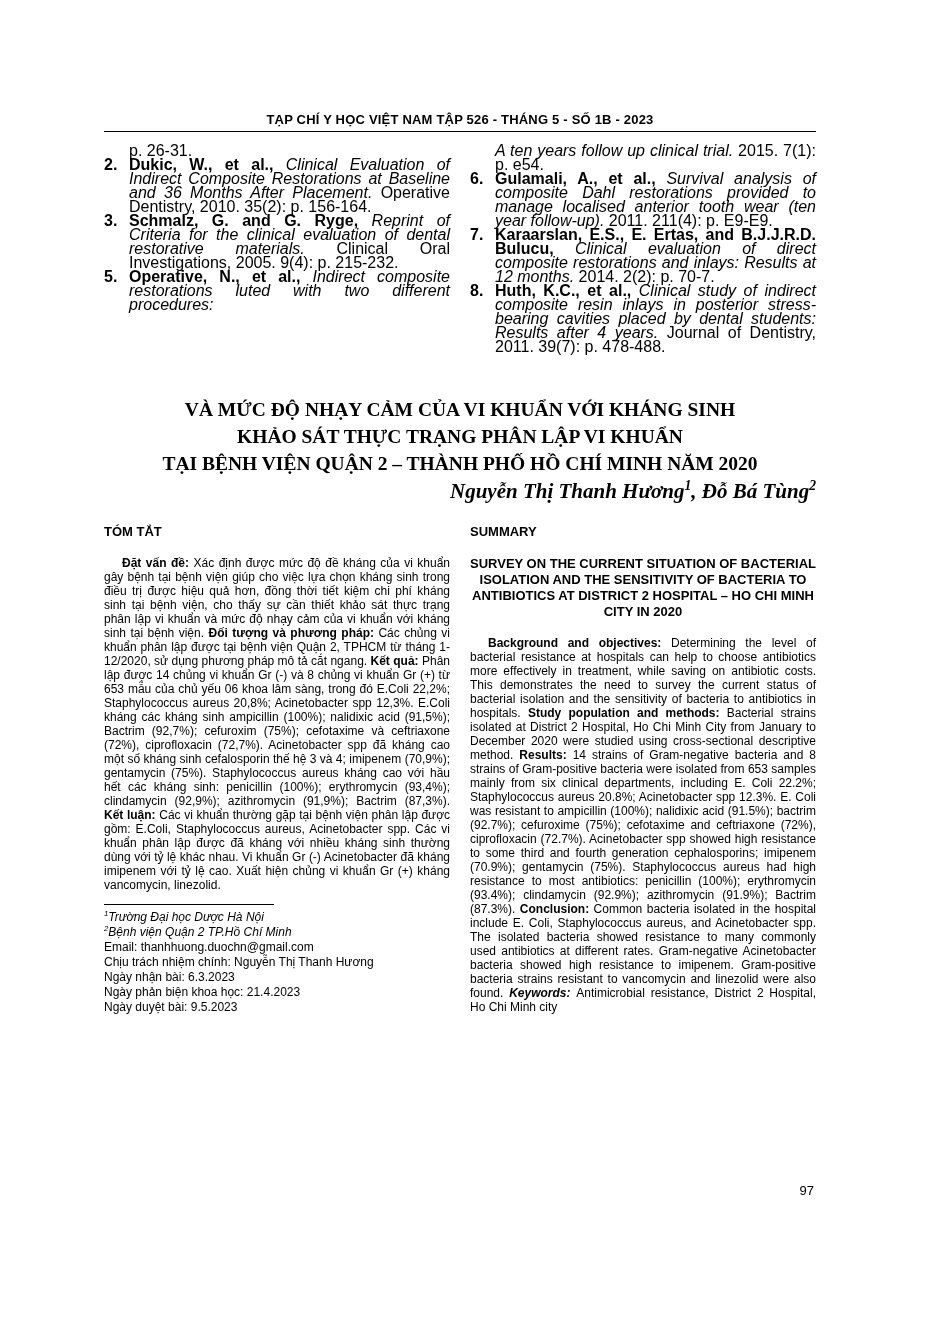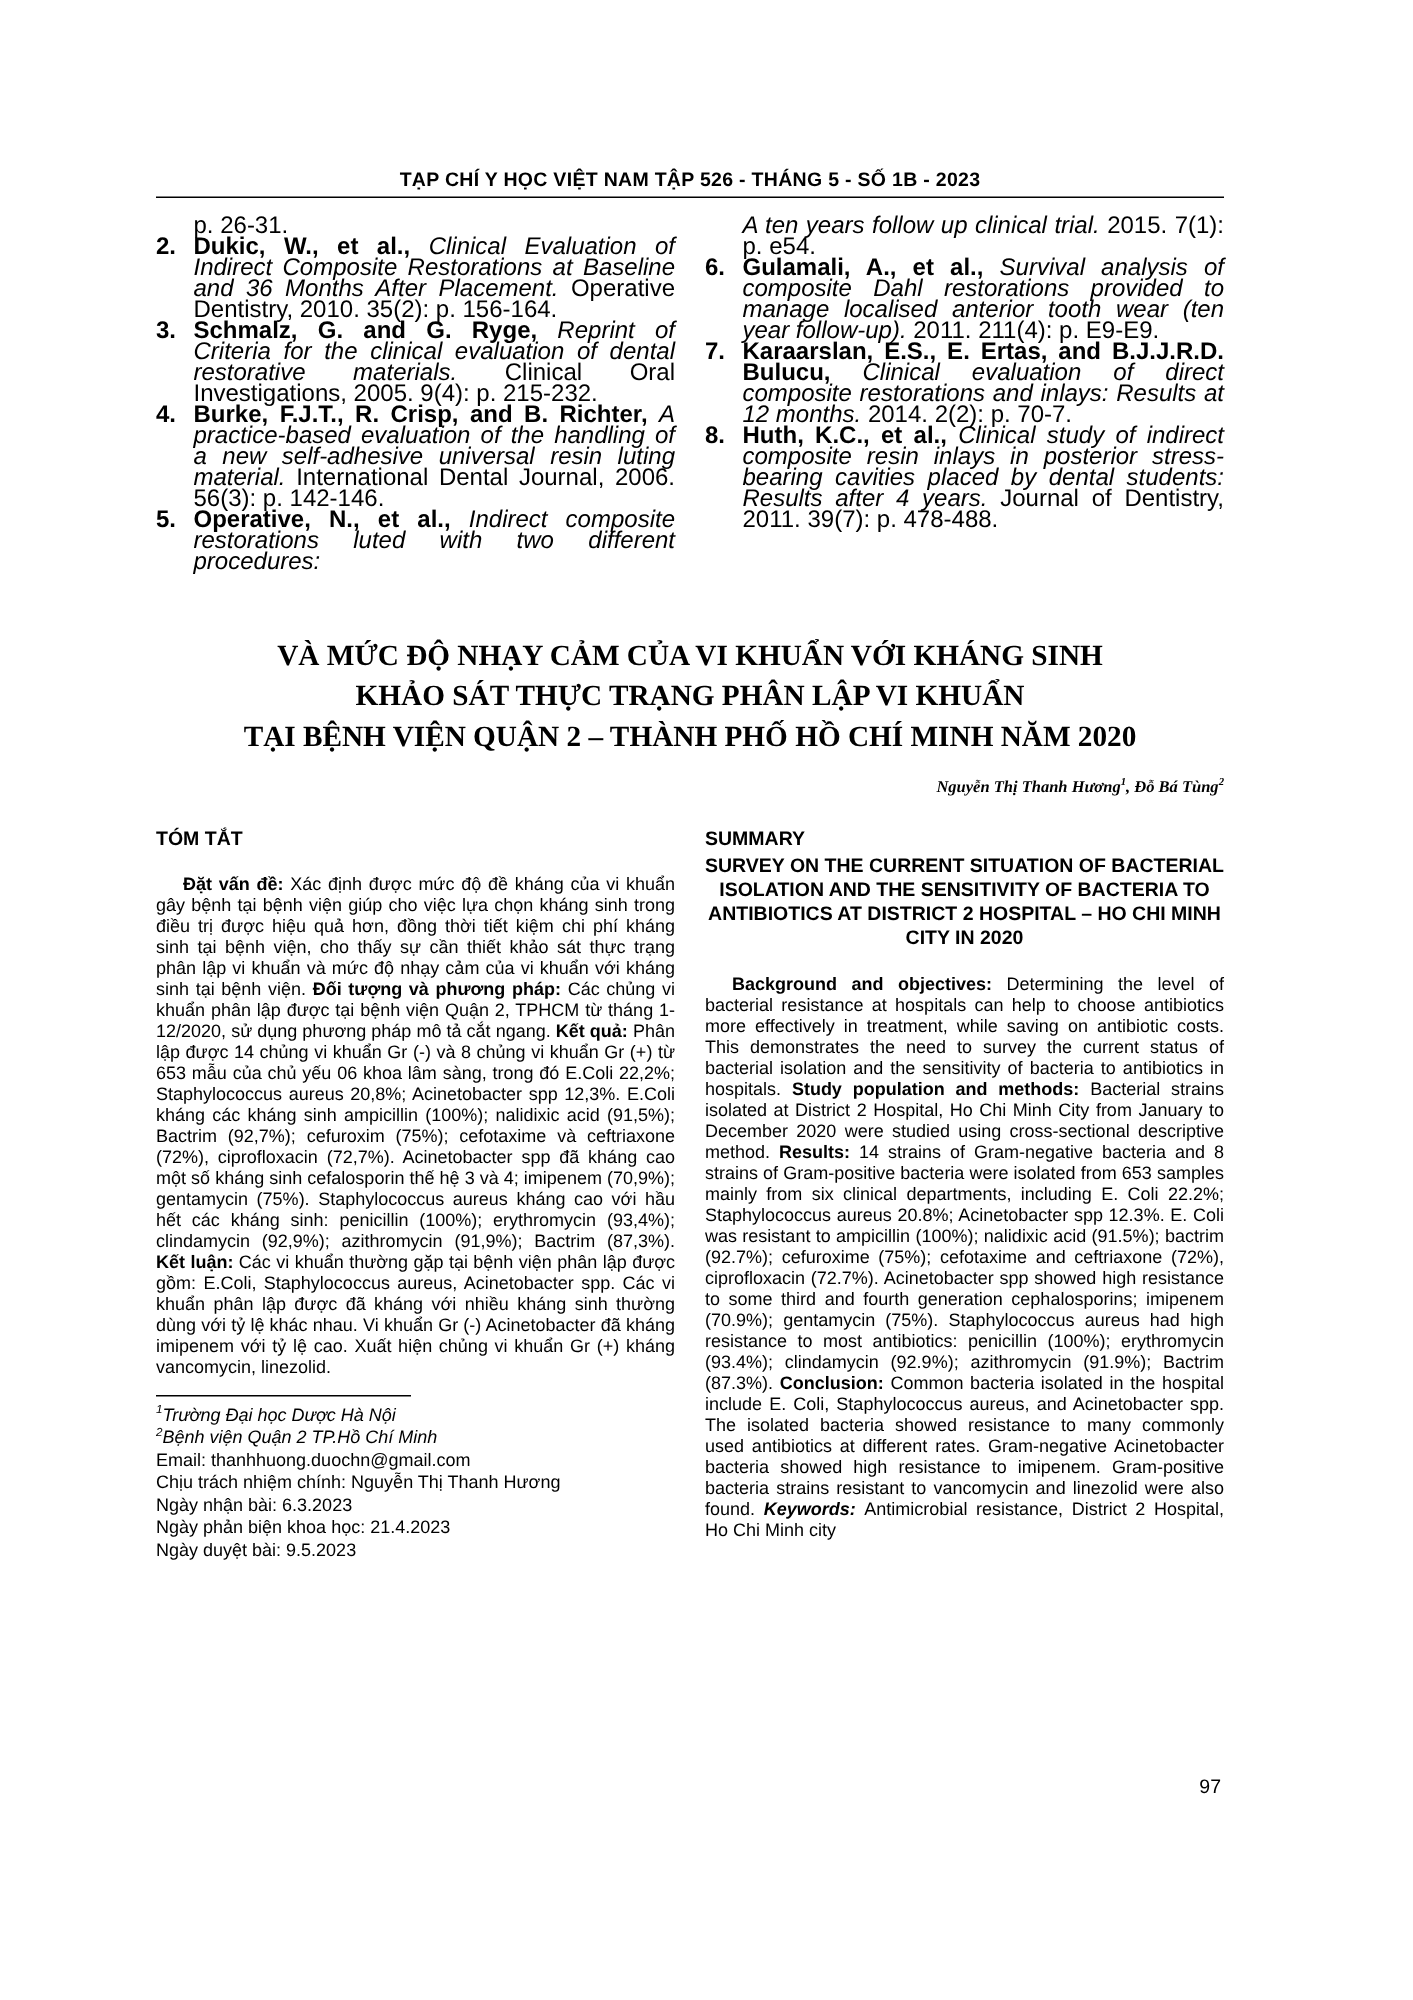--- a/index.html
+++ b/index.html
@@ -31,27 +31,27 @@
   .b { font-weight: bold; }
   .i { font-style: italic; }
   sup { font-size: 65%; line-height: 0; }
 
   .title-block {
     margin-top: 42px; text-align: center;
     font-family: "Liberation Serif", serif;
     font-weight: bold; font-size: 19.5px; line-height: 27px;
   }
   .authors {
-    margin-top: 14px; text-align: right;
+    margin-top: 2px; text-align: right;
     font-family: "Liberation Serif", serif;
-    font-weight: bold; font-style: italic; font-size: 11px;
+    font-weight: bold; font-style: italic; font-size: 21px;
   }
 
   .body-cols { display: flex; gap: 20px; margin-top: 20px; }
-  .section-heading { font-size: 13px; font-weight: bold; margin-bottom: 3px; }
+  .section-heading { font-size: 13px; font-weight: bold; margin-bottom: 17px; }
   .abstract {
     font-size: 12px; line-height: 14px;
     text-align: justify; text-indent: 18px; margin-top: 16px;
   }
   .en-title {
     font-weight: bold; font-size: 13px; line-height: 16px;
     text-align: center; margin: 2px 0 3px 0;
   }
 
   .footnotes { margin-top: 12px; font-size: 12px; line-height: 15px; }
@@ -64,21 +64,20 @@
 
 <div class="content">
 
   <div class="journal-header">TẠP CHÍ Y HỌC VIỆT NAM TẬP 526 - THÁNG 5 - SỐ 1B - 2023</div>
 
   <div class="refs">
     <div class="col">
       <p class="ref cont"><span>p. 26-31.</span></p>
       <p class="ref"><span class="b refnum">2.</span><span class="b">Dukic, W., et al., </span><span class="i">Clinical Evaluation of Indirect Composite Restorations at Baseline and 36 Months After Placement.</span><span> Operative Dentistry, 2010. 35(2): p. 156-164.</span></p>
       <p class="ref"><span class="b refnum">3.</span><span class="b">Schmalz, G. and G. Ryge, </span><span class="i">Reprint of Criteria for the clinical evaluation of dental restorative materials.</span><span> Clinical Oral Investigations, 2005. 9(4): p. 215-232.</span></p>
-      <p class="ref"><span class="b refnum">4.</span><span class="b">Burke, F.J.T., R. Crisp, and B. Richter, </span><span class="i">A practice-based evaluation of the handling of a new self-adhesive universal resin luting material.</span><span> International Dental Journal, 2006. 56(3): p. 142-146.</span></p>
       <p class="ref"><span class="b refnum">5.</span><span class="b">Operative, N., et al., </span><span class="i">Indirect composite restorations luted with two different procedures:</span></p>
     </div>
     <div class="col">
       <p class="ref cont"><span class="i">A ten years follow up clinical trial.</span><span> 2015. 7(1): p. e54.</span></p>
       <p class="ref"><span class="b refnum">6.</span><span class="b">Gulamali, A., et al., </span><span class="i">Survival analysis of composite Dahl restorations provided to manage localised anterior tooth wear (ten year follow-up).</span><span> 2011. 211(4): p. E9-E9.</span></p>
       <p class="ref"><span class="b refnum">7.</span><span class="b">Karaarslan, E.S., E. Ertas, and B.J.J.R.D. Bulucu, </span><span class="i">Clinical evaluation of direct composite restorations and inlays: Results at 12 months.</span><span> 2014. 2(2): p. 70-7.</span></p>
       <p class="ref"><span class="b refnum">8.</span><span class="b">Huth, K.C., et al., </span><span class="i">Clinical study of indirect composite resin inlays in posterior stress-bearing cavities placed by dental students: Results after 4 years.</span><span> Journal of Dentistry, 2011. 39(7): p. 478-488.</span></p>
     </div>
   </div>
 

